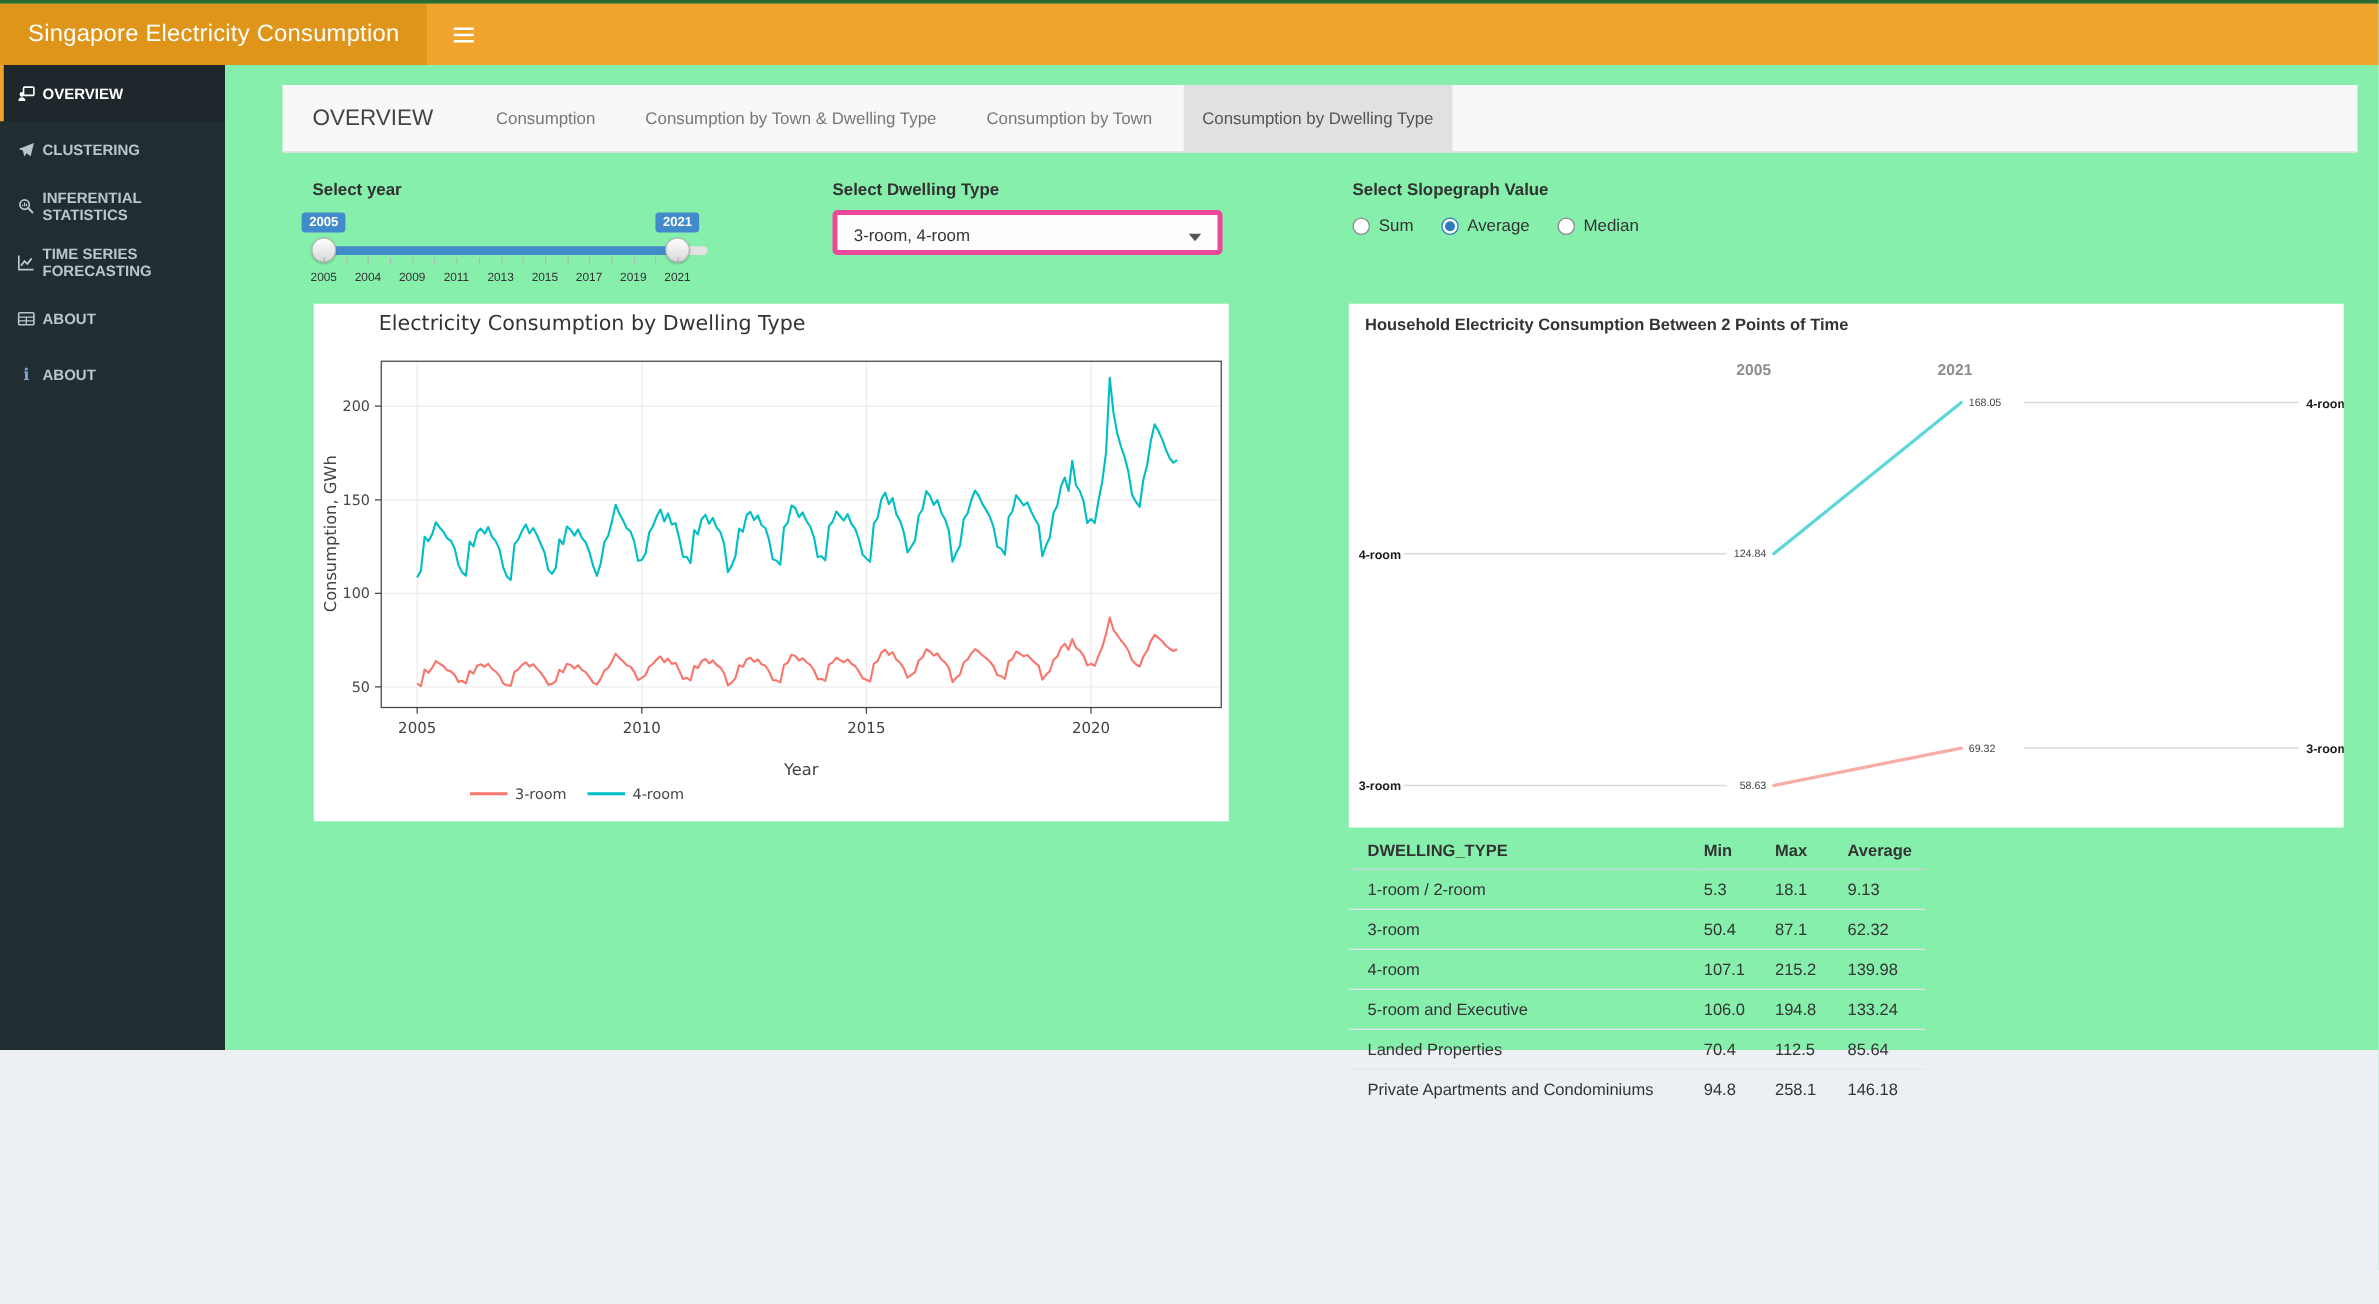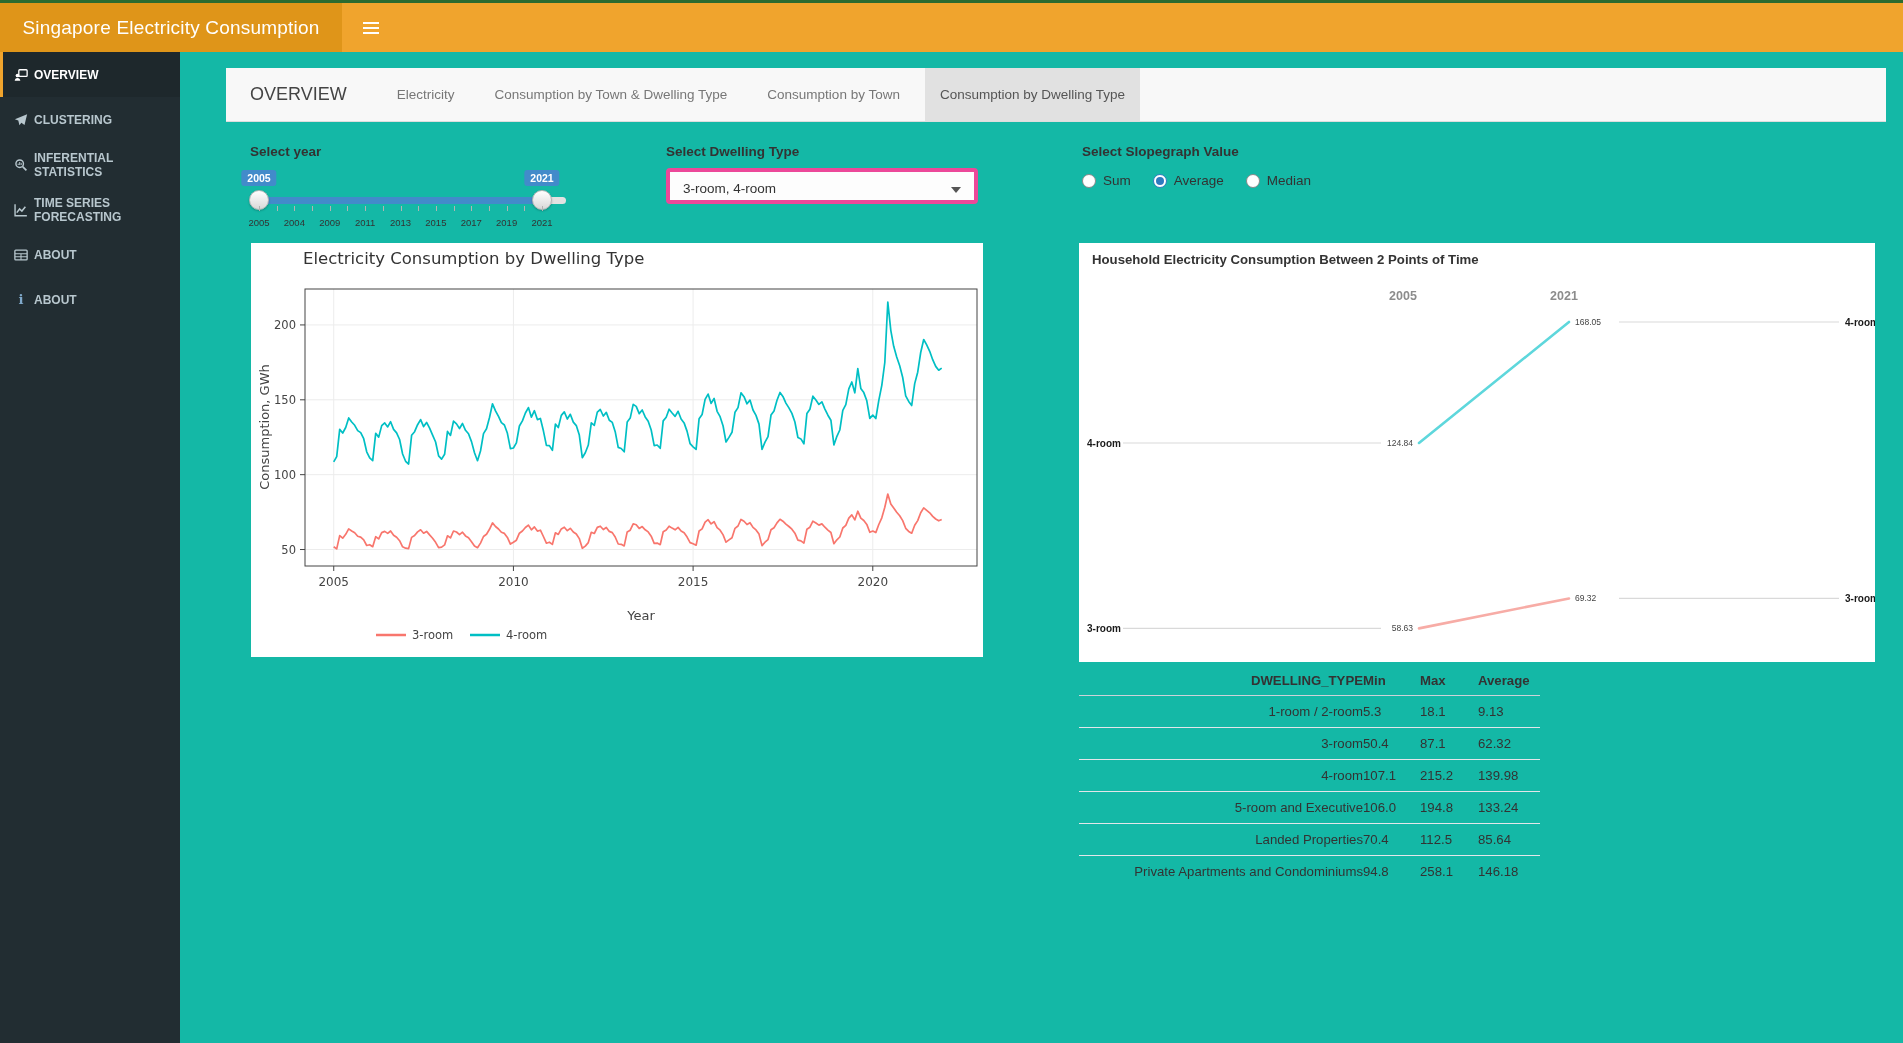--- a/index.html
+++ b/index.html
@@ -1,18 +1,18 @@
 <!DOCTYPE html>
 <html><head>
 <meta charset="utf-8">
 <style>
   * { margin:0; padding:0; box-sizing:border-box; }
   html,body { width:1903px; height:1043px; overflow:hidden; }
   body { font-family:"Liberation Sans", sans-serif; background:#ecf0f5; }
-  #app { position:relative; width:1903px; height:1043px; background:#14b8a6; }
+  #app { position:relative; width:1903px; height:840px; background:#86efac; }
 
   
   #top-strip { position:absolute; left:0; top:0; width:100%; height:3px; background:#2C6B30; }
   #header { position:absolute; left:0; top:3px; width:100%; height:49px; }
   #logo { position:absolute; left:0; top:0; width:342px; height:49px; background:#DF9519;
           display:flex; align-items:center; justify-content:center; }
   #logo span { color:#fff; font-size:19px; font-weight:500; letter-spacing:0.2px; }
   #navbar { position:absolute; left:342px; top:0; right:0; height:49px; background:#F0A42D; }
   #hamburger { position:absolute; left:11px; top:14px; width:36px; height:22px; cursor:pointer;
                display:flex; flex-direction:column; justify-content:center; gap:3px; align-items:center; }
@@ -73,21 +73,21 @@
   #panel-right { position:absolute; left:1079px; top:243px; width:796px; height:419px; background:#fff; }
   #slope-title { position:absolute; left:13px; top:9px; font-size:13.2px; font-weight:bold; color:#333; }
   #slope-svg { position:absolute; left:0; top:0; width:796px; height:419px; }
 
   
   #stat-table { position:absolute; left:1079px; top:666px; width:461px; border-collapse:collapse;
                 font-size:13.2px; color:#333; }
   #stat-table th { text-align:left; font-weight:bold; height:29px; border-bottom:1px solid #ccd2d8; vertical-align:middle; }
   #stat-table td { height:32px; vertical-align:middle; }
   #stat-table tr:not(:last-child) td { border-bottom:1px solid #e2e6ea; }
-  #stat-table th:first-child, #stat-table td:first-child { padding-left:15px; width:284px;text-align:right; }
+  #stat-table th:first-child, #stat-table td:first-child { padding-left:15px; width:284px; }
   #stat-table th:nth-child(2), #stat-table td:nth-child(2) { width:57px; }
   #stat-table th:nth-child(3), #stat-table td:nth-child(3) { width:58px; }
 </style>
 </head>
 <body>
 
 <div id="app">
   <div id="top-strip"></div>
 
   <div id="header">
@@ -155,21 +155,21 @@
           <svg viewBox="0 0 16 16" style="width: 14px; height: 14px;">
             <text x="8" y="13" text-anchor="middle" font-family="DejaVu Serif, serif" font-size="15" font-weight="bold" fill="#7fa8c9">i</text>
           </svg>
         </span>
         <span>ABOUT</span>
       </div>
     </div>
 
   <div id="tabbar">
     <div id="tab-title">OVERVIEW</div>
-  <div class="tab">Electricity</div>
+  <div class="tab">Consumption</div>
       <div class="tab">Consumption by Town &amp; Dwelling Type</div>
       <div class="tab">Consumption by Town</div>
       <div class="tab active">Consumption by Dwelling Type</div>
     </div>
 
   <div id="ctl-year">
     <div class="ctl-label">Select year</div>
     <div class="yr-bubble" style="left:9px">2005</div>
     <div class="yr-bubble" style="left:292px">2021</div>
     <div id="yr-track"></div>

